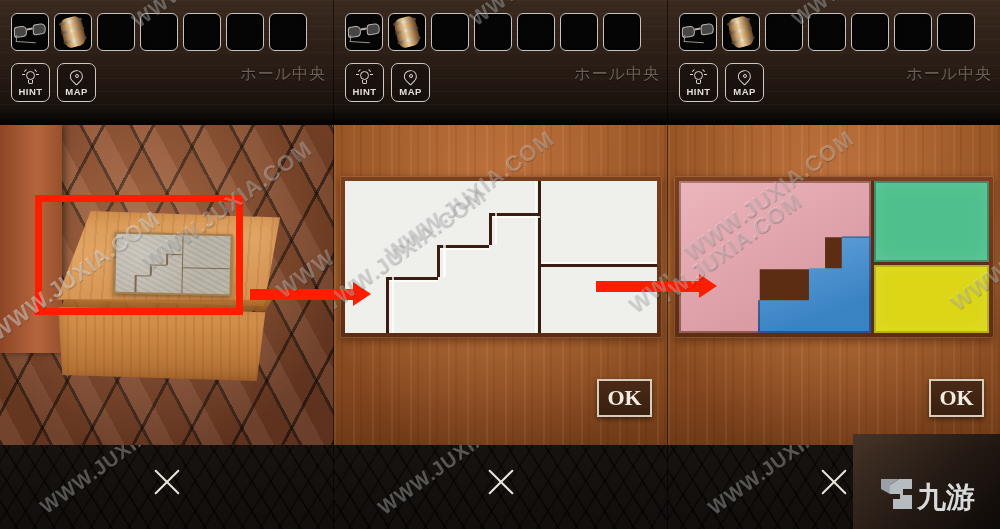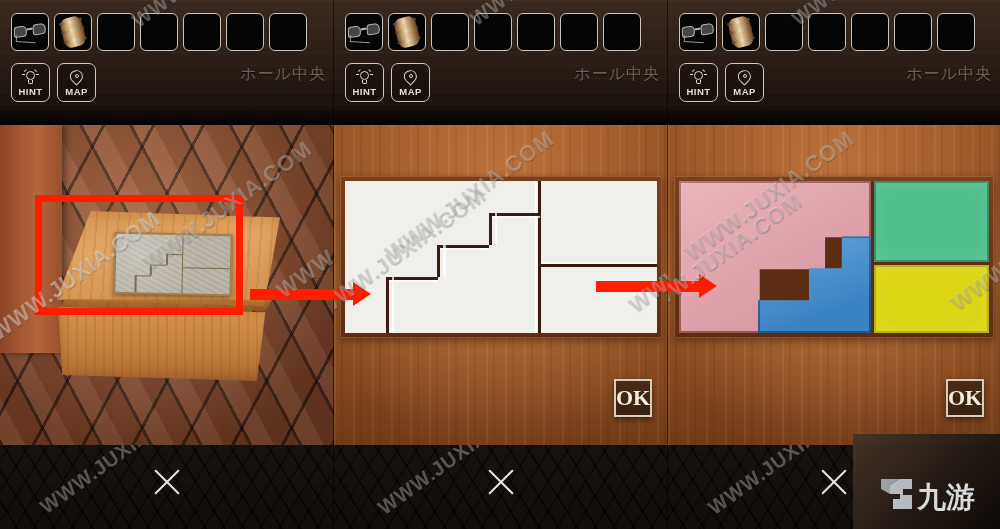--- a/index.html
+++ b/index.html
@@ -151,23 +151,23 @@
   .frame { position:absolute; left:6px; top:51px; width:322px; height:162px;
     background:linear-gradient(180deg,#7c3f1d,#5d2d13); padding:5px;
     border-radius:2px; box-shadow:0 3px 9px rgba(60,25,5,.55), inset 0 0 0 1px rgba(255,190,140,.25); }
   .panel.p3 .frame { width:320px; }
   .board { position:relative; width:100%; height:100%; overflow:hidden; background:#efefec; }
 
   .pc { position:absolute; }
   .seam { position:absolute; background:#3a1d10; }
   .seamhl { position:absolute; background:rgba(255,255,255,.75); }
 
-  .okbtn { position:absolute; right:16px; bottom:28px; width:38px; height:38px;
+  .okbtn { position:absolute; right:16px; bottom:28px; width:55px; height:38px;
     background:linear-gradient(180deg,#4a2a17,#38200f);
-    border:2px solid #d8cdbc; display:flex; align-items:center; 
+    border:2px solid #d8cdbc; display:flex; align-items:center; justify-content:center;
     box-shadow:0 2px 5px rgba(0,0,0,.5); }
   .okbtn span { font-family:"Liberation Serif", serif; font-size:22px; font-weight:bold;
     color:#f3ece0; letter-spacing:0px; line-height:22px; }
 
   
   .footer { position:absolute; left:0; bottom:0; width:100%; height:84px;
     background:#171009;
     background-image:
       repeating-linear-gradient(58deg, rgba(255,255,255,.035) 0 14px, rgba(0,0,0,.35) 14px 16px),
       repeating-linear-gradient(-58deg, rgba(255,255,255,.030) 0 14px, rgba(0,0,0,.35) 14px 16px),

